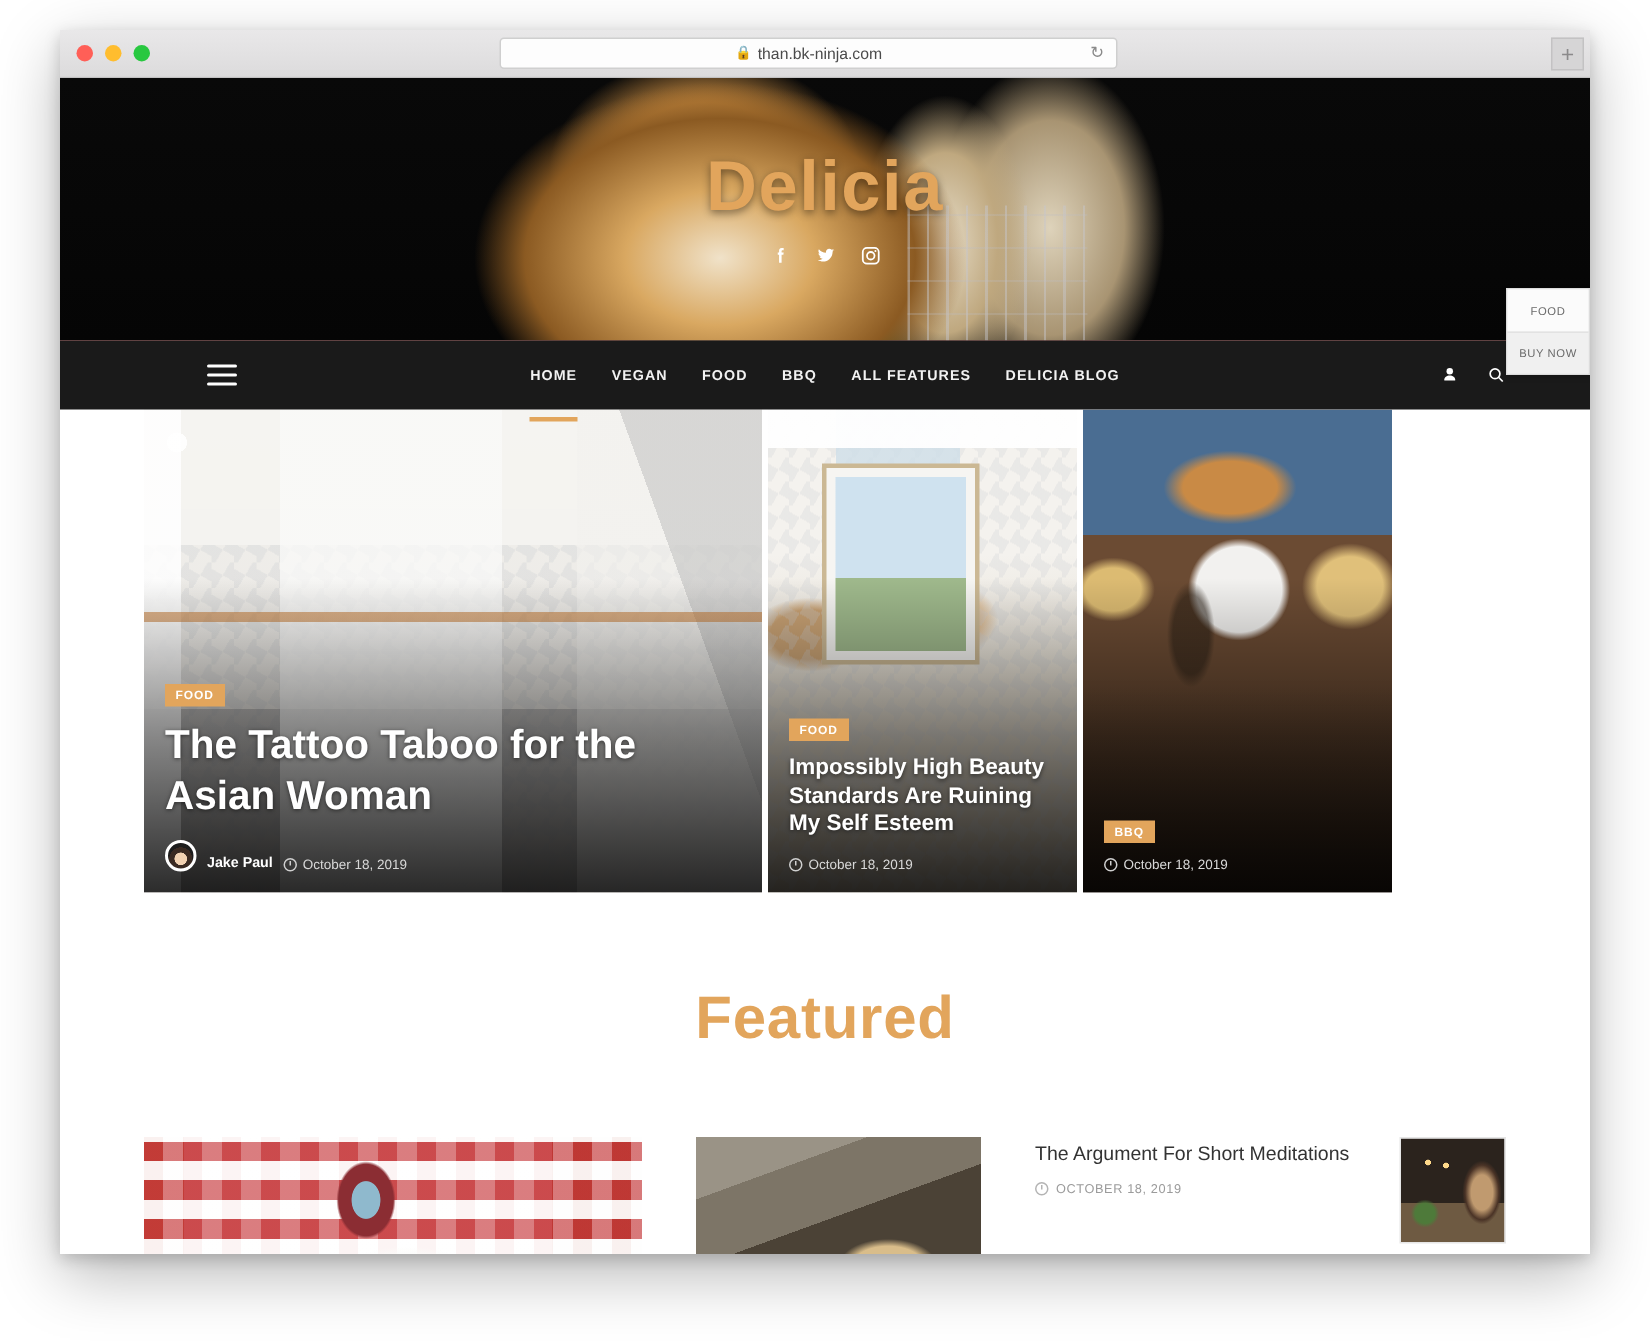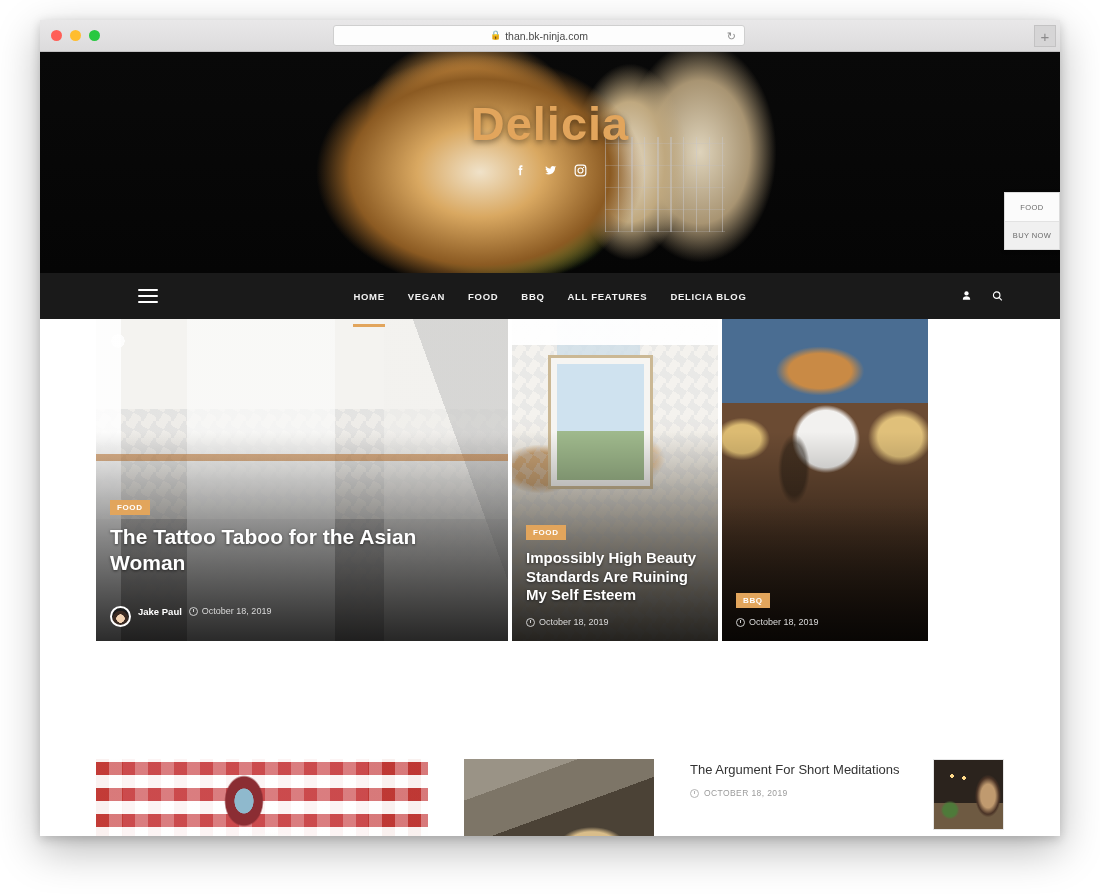--- a/index.html
+++ b/index.html
@@ -66,21 +66,21 @@
   #viewport {
     position: relative;
     width: 1020px; height: 784px;
     overflow: hidden;
     background: #fff;
   }
 
   
   #site-header {
     position: relative;
-    height: 221px;
+    height: 175px;
     background: #b91c1c;
     overflow: hidden;
   }
   #hero-photo {
     position: absolute; inset: 0;
     background:
       radial-gradient(ellipse 210px 150px at 440px 120px, #f0e2c9 0%, #d9a861 30%, #8b5a22 62%, rgba(40,20,6,0) 78%),
       radial-gradient(ellipse 130px 95px at 430px 62px, #e4bb79 0%, #c78b41 48%, rgba(60,34,10,0) 80%),
       radial-gradient(ellipse 70px 120px at 590px 110px, #e6dcc7 0%, #bfa87f 50%, rgba(40,30,15,0) 82%),
       radial-gradient(ellipse 90px 130px at 660px 100px, #ded3bb 0%, #a89472 55%, rgba(35,28,16,0) 85%),
@@ -213,24 +213,24 @@
     padding: 3px 7px 3px 7px;
     text-transform: uppercase;
     margin-bottom: 9px;
   }
   .card-title {
     color: #fff;
     font-weight: 700;
     line-height: 1.24;
     text-shadow: 0 1px 3px rgba(0,0,0,.55);
   }
-  .post-card.large .card-title { font-size: 21px; margin-bottom: 30px; }
+  .post-card.large .card-title { font-size: 27px; margin-bottom: 13px; }
   .post-card.small .card-title { font-size: 15px; margin-bottom: 12px; }
   .card-meta {
-    display: flex; align-items: flex-start; gap: 7px;
+    display: flex; align-items: flex-end; gap: 7px;
     font-size: 9px; color: #e6e6e6;
   }
   .author-avatar {
     width: 21px; height: 21px; border-radius: 50%;
     border: 2px solid #fff;
     background: radial-gradient(circle at 50% 62%, #f2d2b2 0 30%, #3a2a22 32% 56%, #1d1d1d 57% 100%);
     flex: none;
   }
   .author-name { font-weight: 700; color: #fff; font-size: 9.5px; }
   .meta-date { display: flex; align-items: center; gap: 4px; color: #d8d8d8; }
@@ -520,20 +520,21 @@
               <span class="clock-icon"></span>
               <span>October 18, 2019</span>
             </span>
           </div>
         </div>
       </article>
 
     </section>
 
     <section id="featured-section">
+      <h2 id="featured-title">Featured</h2>
 
       <div id="featured-grid">
         <div class="feat-photo" id="feat-photo-1"></div>
         <div class="feat-photo" id="feat-photo-2"></div>
 
         <div id="featured-list">
           <div class="feat-item">
             <div class="feat-text">
               <div class="feat-title">The Argument For Short Meditations</div>
               <div class="feat-date">

